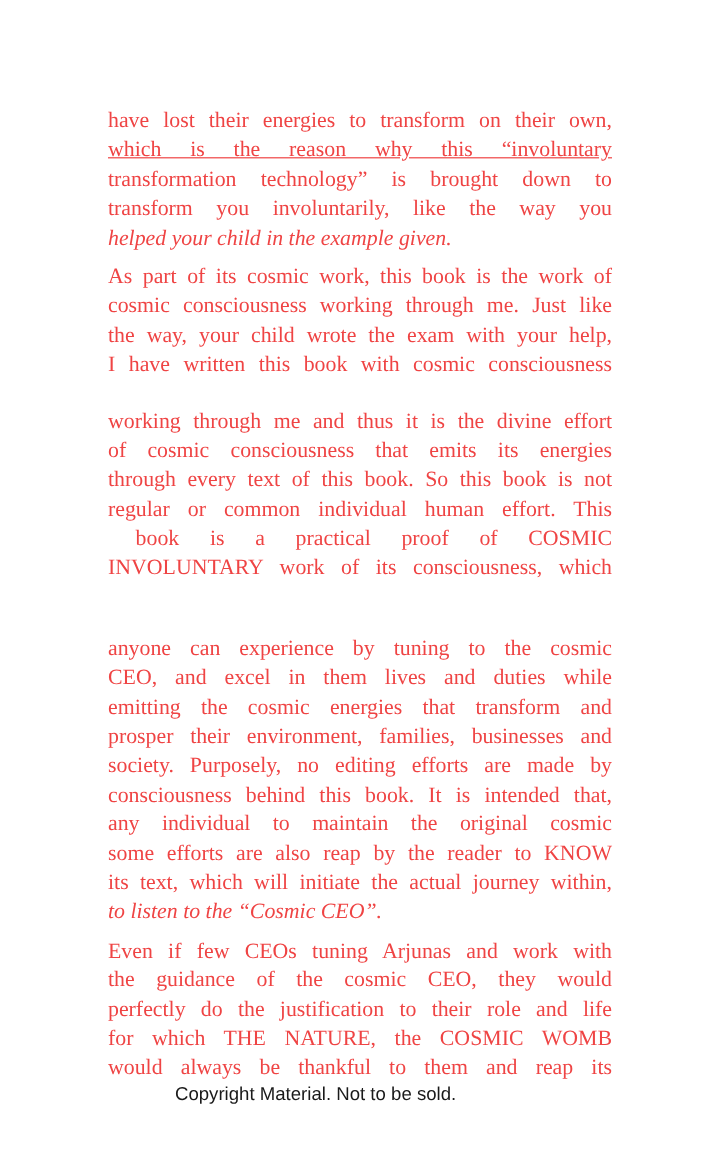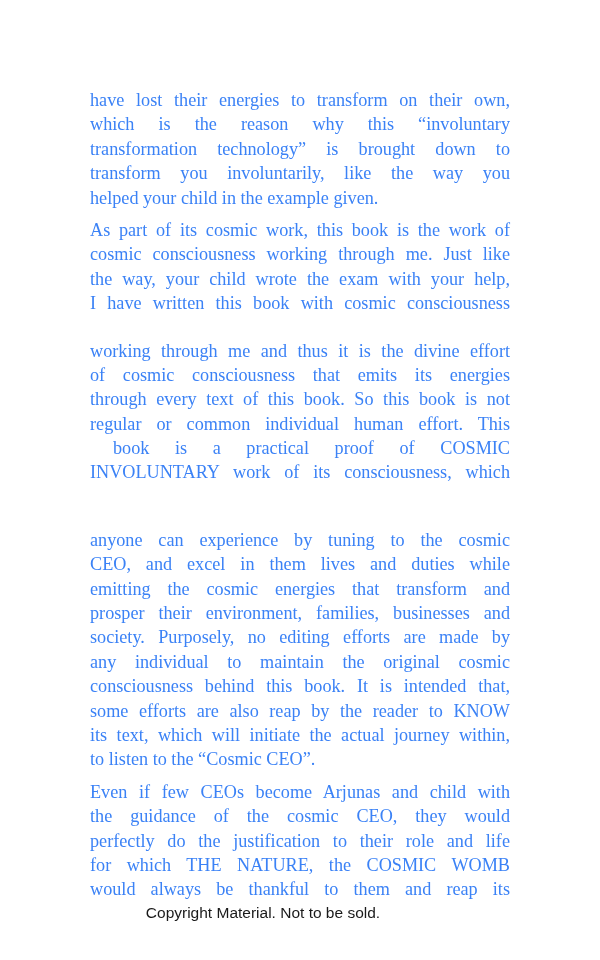--- a/index.html
+++ b/index.html
@@ -21,57 +21,58 @@
       background: #ffffff;
     }
     .text-column {
       position: absolute;
       left: 90px;
       top: 88px;
       width: 420px;
       font-family: "Liberation Serif", "DejaVu Serif", serif;
       font-size: 18.2px;
       line-height: 24.4px;
-      color: #3b82f6;
+      color: #ef4444;
     }
     .para {
       margin: 0 0 8px 0;
       text-align: justify;
       text-align-last: left;
     }
     .line {
       display: block;
       text-align: justify;
       text-align-last: justify;
       white-space: nowrap;
       height: 24.4px;
     }
     .line.last {
       text-align-last: left;
+      font-style: italic;
     }
     .footer {
       position: absolute;
       left: 0;
       top: 904px;
       width: 526px;
       text-align: center;
       font-family: "Liberation Sans", "DejaVu Sans", sans-serif;
       font-size: 15.5px;
       color: #1a1a1a;
     }
   </style>
 </head>
 <body>
 
 <div class="page">
   <div class="text-column">
 
     <p class="para">
       <span class="line" style="white-space: normal;">have lost their energies to transform on their own,</span>
-      <span class="line" style="white-space: normal;">which is the reason why this “involuntary</span>
+      <span class="line" style="white-space: normal; text-decoration: underline;">which is the reason why this “involuntary</span>
       <span class="line" style="white-space: normal;">transformation technology” is brought down to</span>
       <span class="line" style="white-space: normal;">transform you involuntarily, like the way you</span>
       <span class="line last" style="white-space: normal;">helped your child in the example given.</span>
     </p>
 
     <p class="para">
       <span class="line" style="white-space: normal;">As part of its cosmic work, this book is the work of</span>
       <span class="line" style="white-space: normal;">cosmic consciousness working through me. Just like</span>
       <span class="line" style="white-space: normal;">the way, your child wrote the exam with your help,</span>
       <span class="line" style="white-space: normal;">I have written this book with cosmic consciousness</span>
@@ -79,29 +80,29 @@
       <span class="line" style="white-space: normal;">of cosmic consciousness that emits its energies</span>
       <span class="line" style="white-space: normal;">through every text of this book. So this book is not</span>
       <span class="line" style="white-space: normal;">regular or common individual human effort. This</span>
       <span class="line" style="white-space: normal; margin-left: 23px;">book is a practical proof of COSMIC</span>
       <span class="line" style="white-space: normal;">INVOLUNTARY work of its consciousness, which</span>
       <span class="line" style="white-space: normal; margin-top: 43px;">anyone can experience by tuning to the cosmic</span>
       <span class="line" style="white-space: normal;">CEO, and excel in them lives and duties while</span>
       <span class="line" style="white-space: normal;">emitting the cosmic energies that transform and</span>
       <span class="line" style="white-space: normal;">prosper their environment, families, businesses and</span>
       <span class="line" style="white-space: normal;">society. Purposely, no editing efforts are made by</span>
+      <span class="line" style="white-space: normal;">consciousness behind this book. It is intended that,</span>
       <span class="line" style="white-space: normal;">any individual to maintain the original cosmic</span>
-      <span class="line" style="white-space: normal;">consciousness behind this book. It is intended that,</span>
       <span class="line" style="white-space: normal;">some efforts are also reap by the reader to KNOW</span>
       <span class="line" style="white-space: normal;">its text, which will initiate the actual journey within,</span>
       <span class="line last" style="white-space: normal;">to listen to the “Cosmic CEO”.</span>
     </p>
 
     <p class="para">
-      <span class="line" style="white-space: normal;">Even if few CEOs become Arjunas and child with</span>
+      <span class="line" style="white-space: normal;">Even if few CEOs tuning Arjunas and work with</span>
       <span class="line" style="white-space: normal;">the guidance of the cosmic CEO, they would</span>
       <span class="line" style="white-space: normal;">perfectly do the justification to their role and life</span>
       <span class="line" style="white-space: normal;">for which THE NATURE, the COSMIC WOMB</span>
       <span class="line" style="white-space: normal;">would always be thankful to them and reap its</span>
     </p>
 
   </div>
 
   <div class="footer">Copyright Material. Not to be sold.</div>
 </div>

